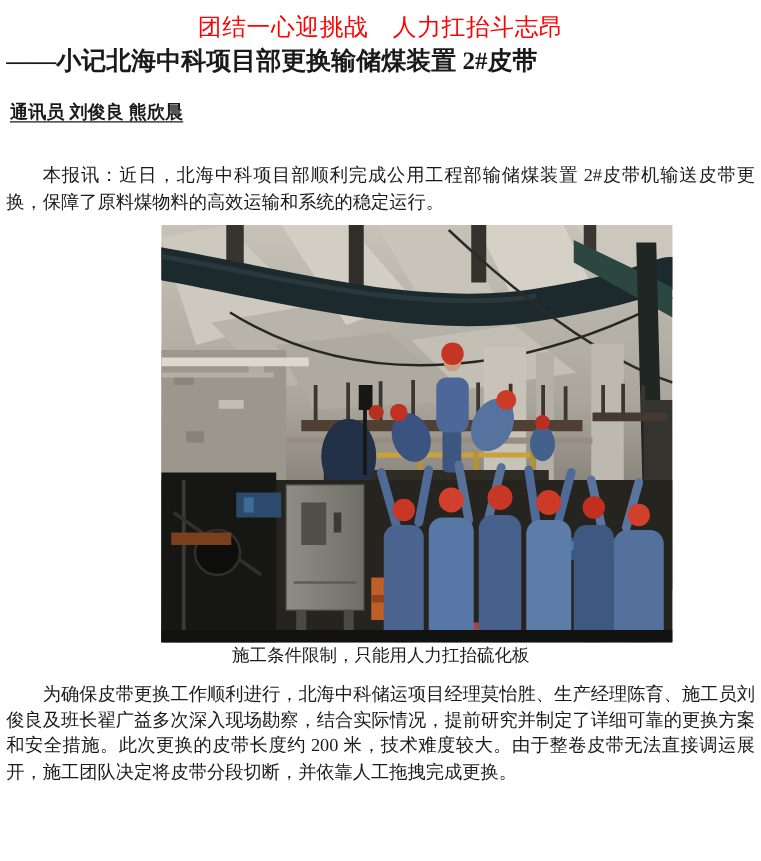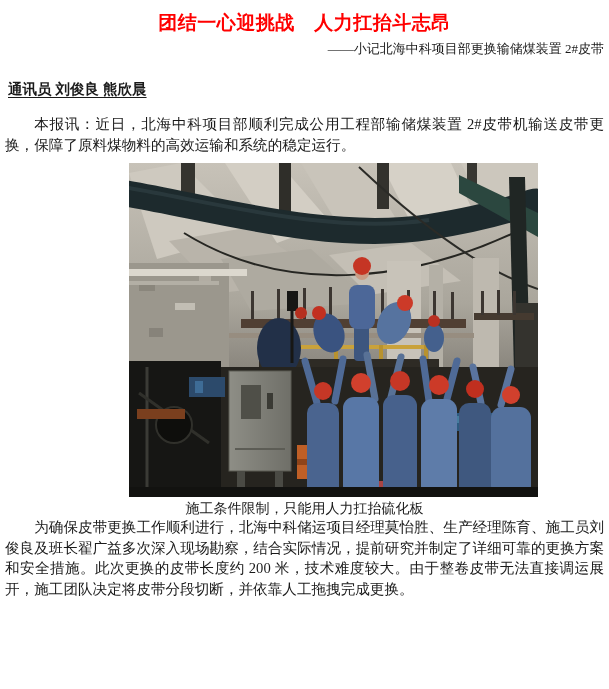--- a/index.html
+++ b/index.html
@@ -5,40 +5,40 @@
   html,body{margin:0;padding:0;background:#ffffff;}
   body{
     width:609px;height:689px;overflow:hidden;
     font-family:"Liberation Serif","DejaVu Serif",serif;
     color:#1a1a1a;
   }
   .page{padding:9px 5px 0 5px;}
   .title{
     margin:2px 0 4px 0;
     font-family:"Liberation Sans","DejaVu Sans",sans-serif;
-    font-size:19px;line-height:24px;font-weight:bold;
+    font-size:19px;line-height:24px;font-weight:normal;
     color:#ff0000;text-align:center;letter-spacing:0.5px;
   }
   .subtitle{
-    margin:0;font-size:13px;line-height:20px;
-    text-align:right;font-weight:normal;
+    margin:0;font-size:20px;line-height:20px;
+    text-align:left;font-weight:bold;
   }
   .byline{
     margin:21px 0 4px 3px;
     font-family:"Liberation Sans","DejaVu Sans",sans-serif;
     font-size:14.5px;font-weight:bold;
     text-decoration:underline;text-underline-offset:3px;
     display:inline-block;
   }
   .body-text p{
     margin:0;font-size:14.6px;line-height:20.6px;
     text-align:justify;text-indent:2em;
   }
-  .body-text .first{margin-top:11px;font-family:Liberation Serif, serif;}
-  figure{margin:8px auto 0 auto;width:351px;}
+  .body-text .first{margin-top:28px;font-family:Liberation Serif, serif;}
+  figure{margin:8px auto 12px auto;width:351px;}
   figure svg{display:block;}
   figcaption{
     margin-top:3px;font-size:14px;line-height:17px;
     text-align:center;color:#1a1a1a;
   }
   .after{margin-top:17px;}
 </style>
 </head>
 <body>
 

